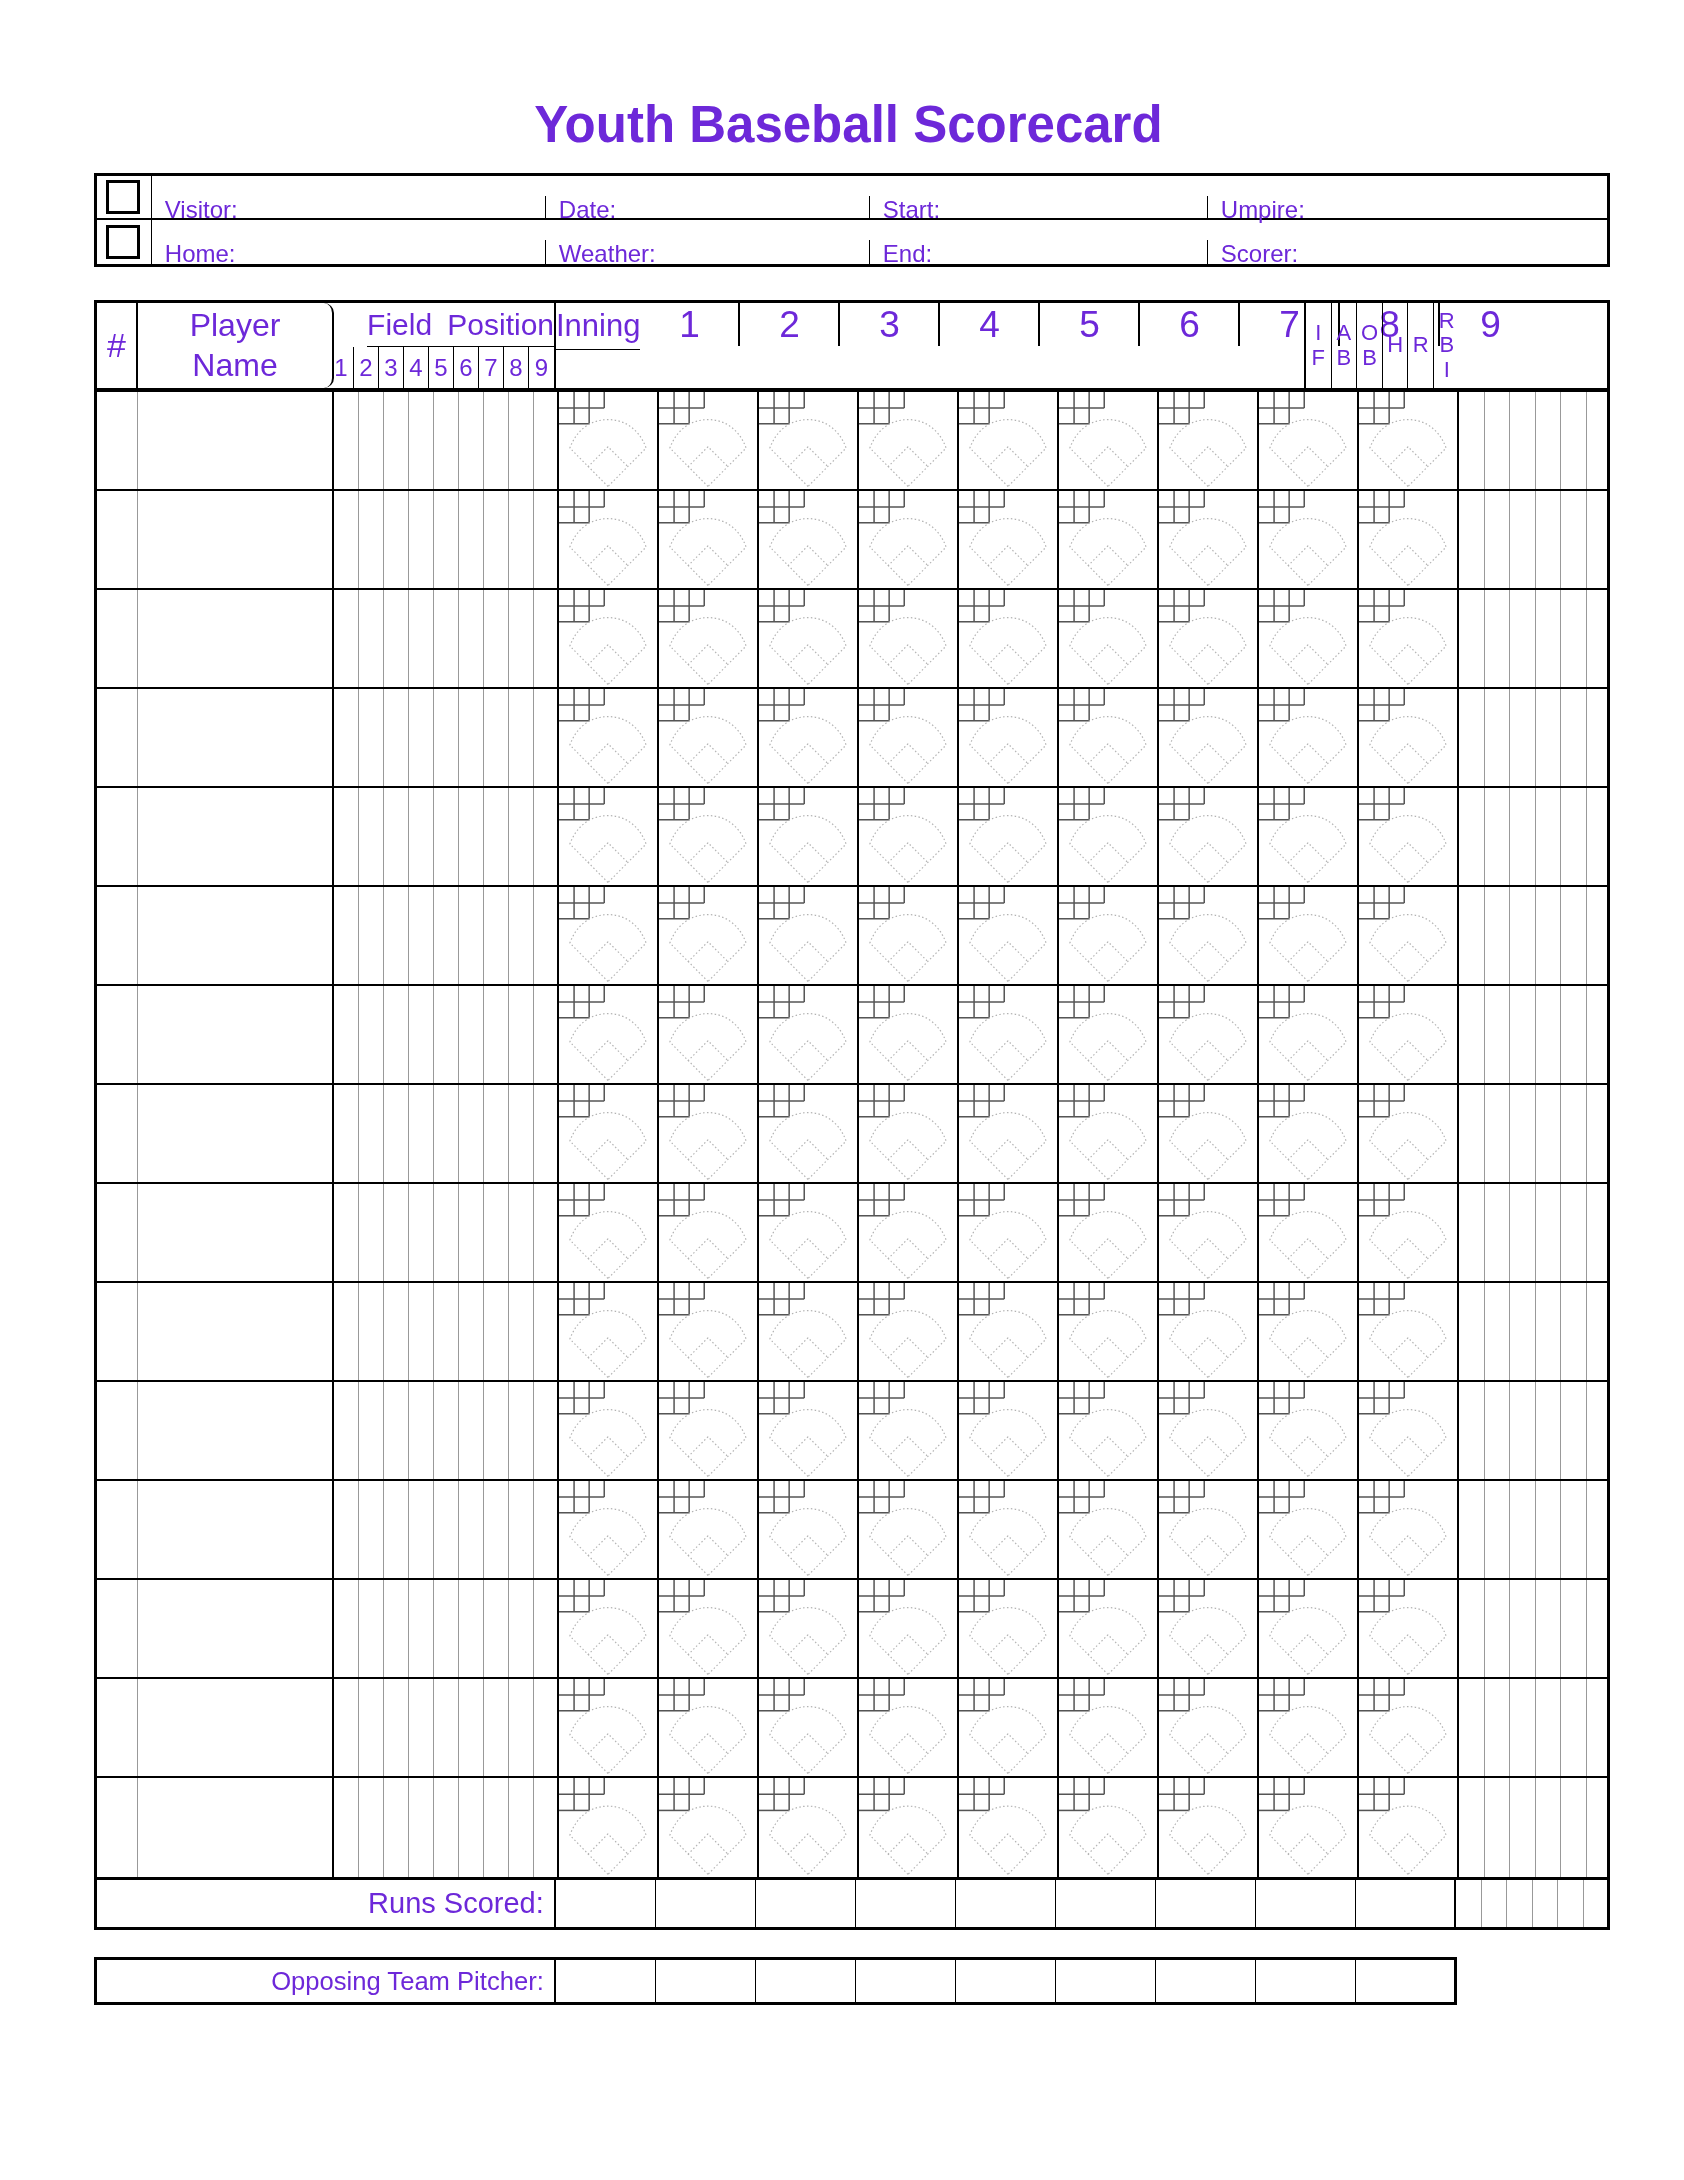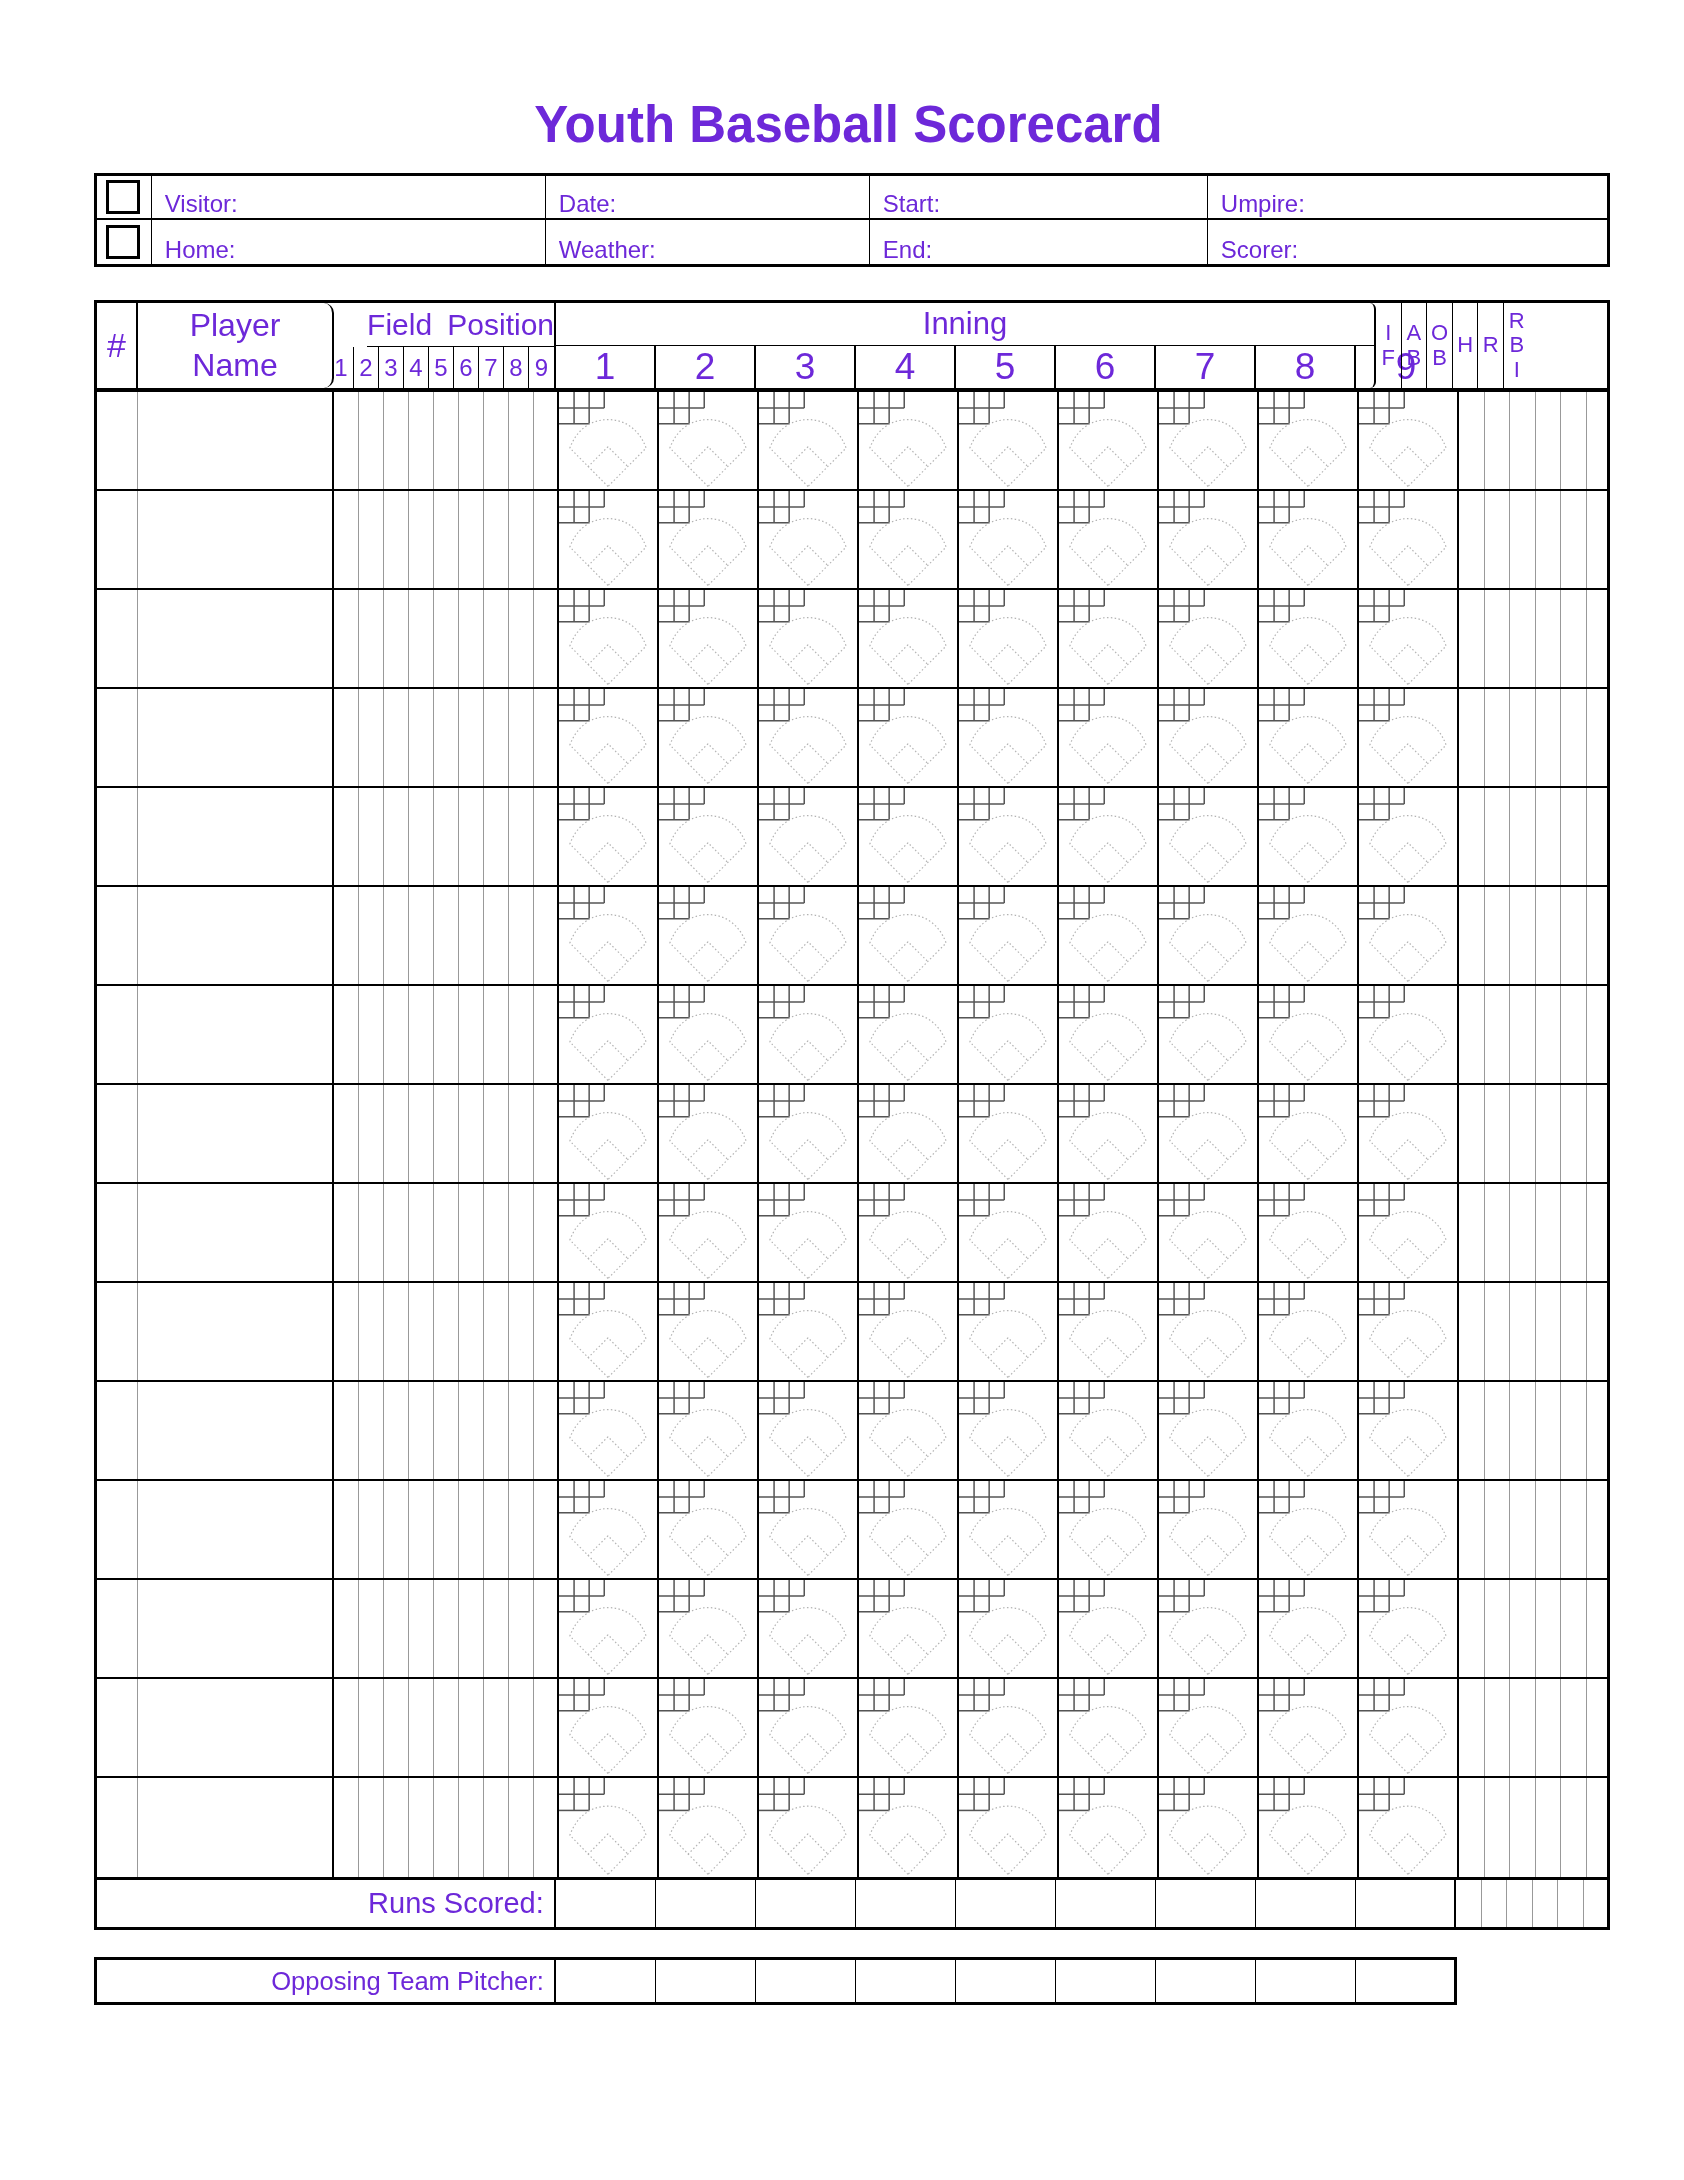--- a/index.html
+++ b/index.html
@@ -36,23 +36,24 @@
   }
   .checkbox {
     width: 34px; height: 34px;
     border: 3.4px solid #000;
     margin-left: 8.5px;
     background: #fff;
   }
   .info-cell {
     flex-shrink: 0;
     border-right: 1.7px solid #000;
-    display: flex; align-items: flex-end;
+    display: flex; align-items: flex-start;
     padding-left: 12.8px;
     font-size: 24px;
+    margin-top: 20px;
   }
   .w-team   { width: 394px; }
   .w-date   { width: 324px; }
   .w-start  { width: 338px; }
   .w-umpire { width: 398px; border-right: none; }
 
   
   .main-table {
     position: absolute;
     left: 94px; top: 300px; width: 1516px;
@@ -75,21 +76,21 @@
     display: flex; align-items: center; justify-content: center;
     font-size: 30px; word-spacing: 6.8px;
   }
   .fp-num-row { display: flex; height: 43px; }
   .fp-num-cell {
     width: 25px; flex-shrink: 0; border-right: 1.7px solid #000;
     display: flex; align-items: center; justify-content: center;
     font-size: 24px;
   }
   .fp-num-cell:last-child { border-right: none; }
-  .th-inning { width: 820px; flex-shrink: 0; border-right: 2.6px solid #000; display: flex; flex-direction: column; border-radius: 6px; }
+  .th-inning { width: 750px; flex-shrink: 0; border-right: 2.6px solid #000; display: flex; flex-direction: row; }
   .th-inning-label {
     height: 47px; border-bottom: 1.7px solid #000;
     display: flex; align-items: center; justify-content: center;
     font-size: 31px;
   }
   .in-num-row { display: flex; height: 43px; }
   .in-num-cell {
     width: 100px; flex-shrink: 0; border-right: 2.6px solid #000;
     display: flex; align-items: center; justify-content: center;
     font-size: 37px;

